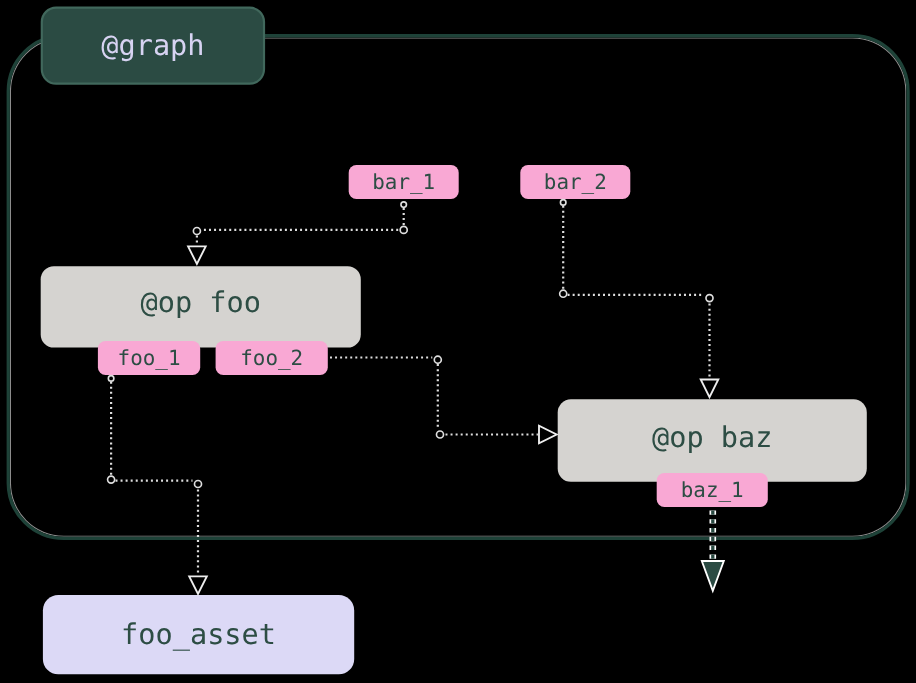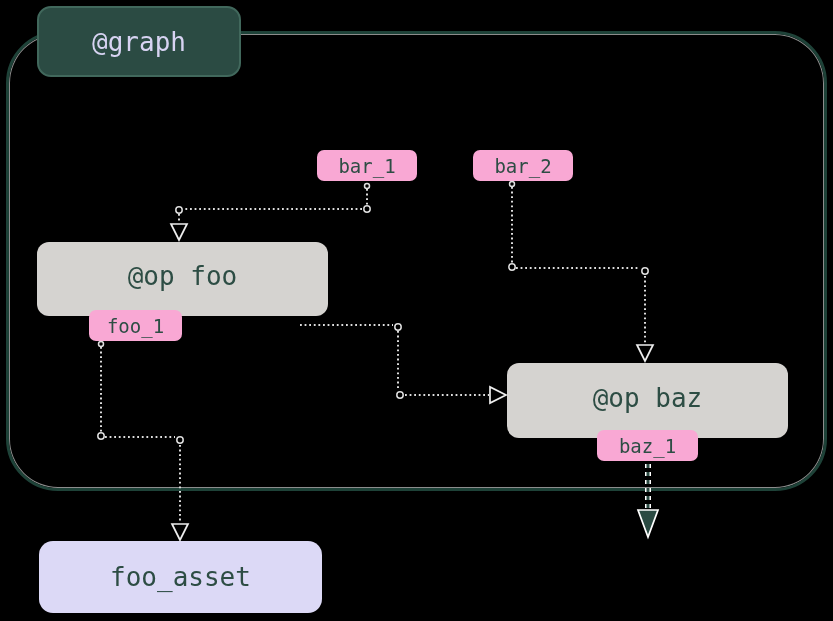--- a/index.html
+++ b/index.html
@@ -71,20 +71,23 @@
   <div class="tag tag-bar2">
     <span>bar_2</span>
   </div>
 
   <div class="node op op-foo">
     <span class="op-label">@op foo</span>
   </div>
   <div class="tag tag-foo1">
     <span>foo_1</span>
   </div>
+  <div class="tag tag-foo2">
+    <span>foo_2</span>
+  </div>
 
   <div class="node op op-baz">
     <span class="op-label">@op baz</span>
   </div>
   <div class="tag tag-baz1">
     <span>baz_1</span>
   </div>
 
   <div class="node asset asset-foo">
     <span>foo_asset</span>

